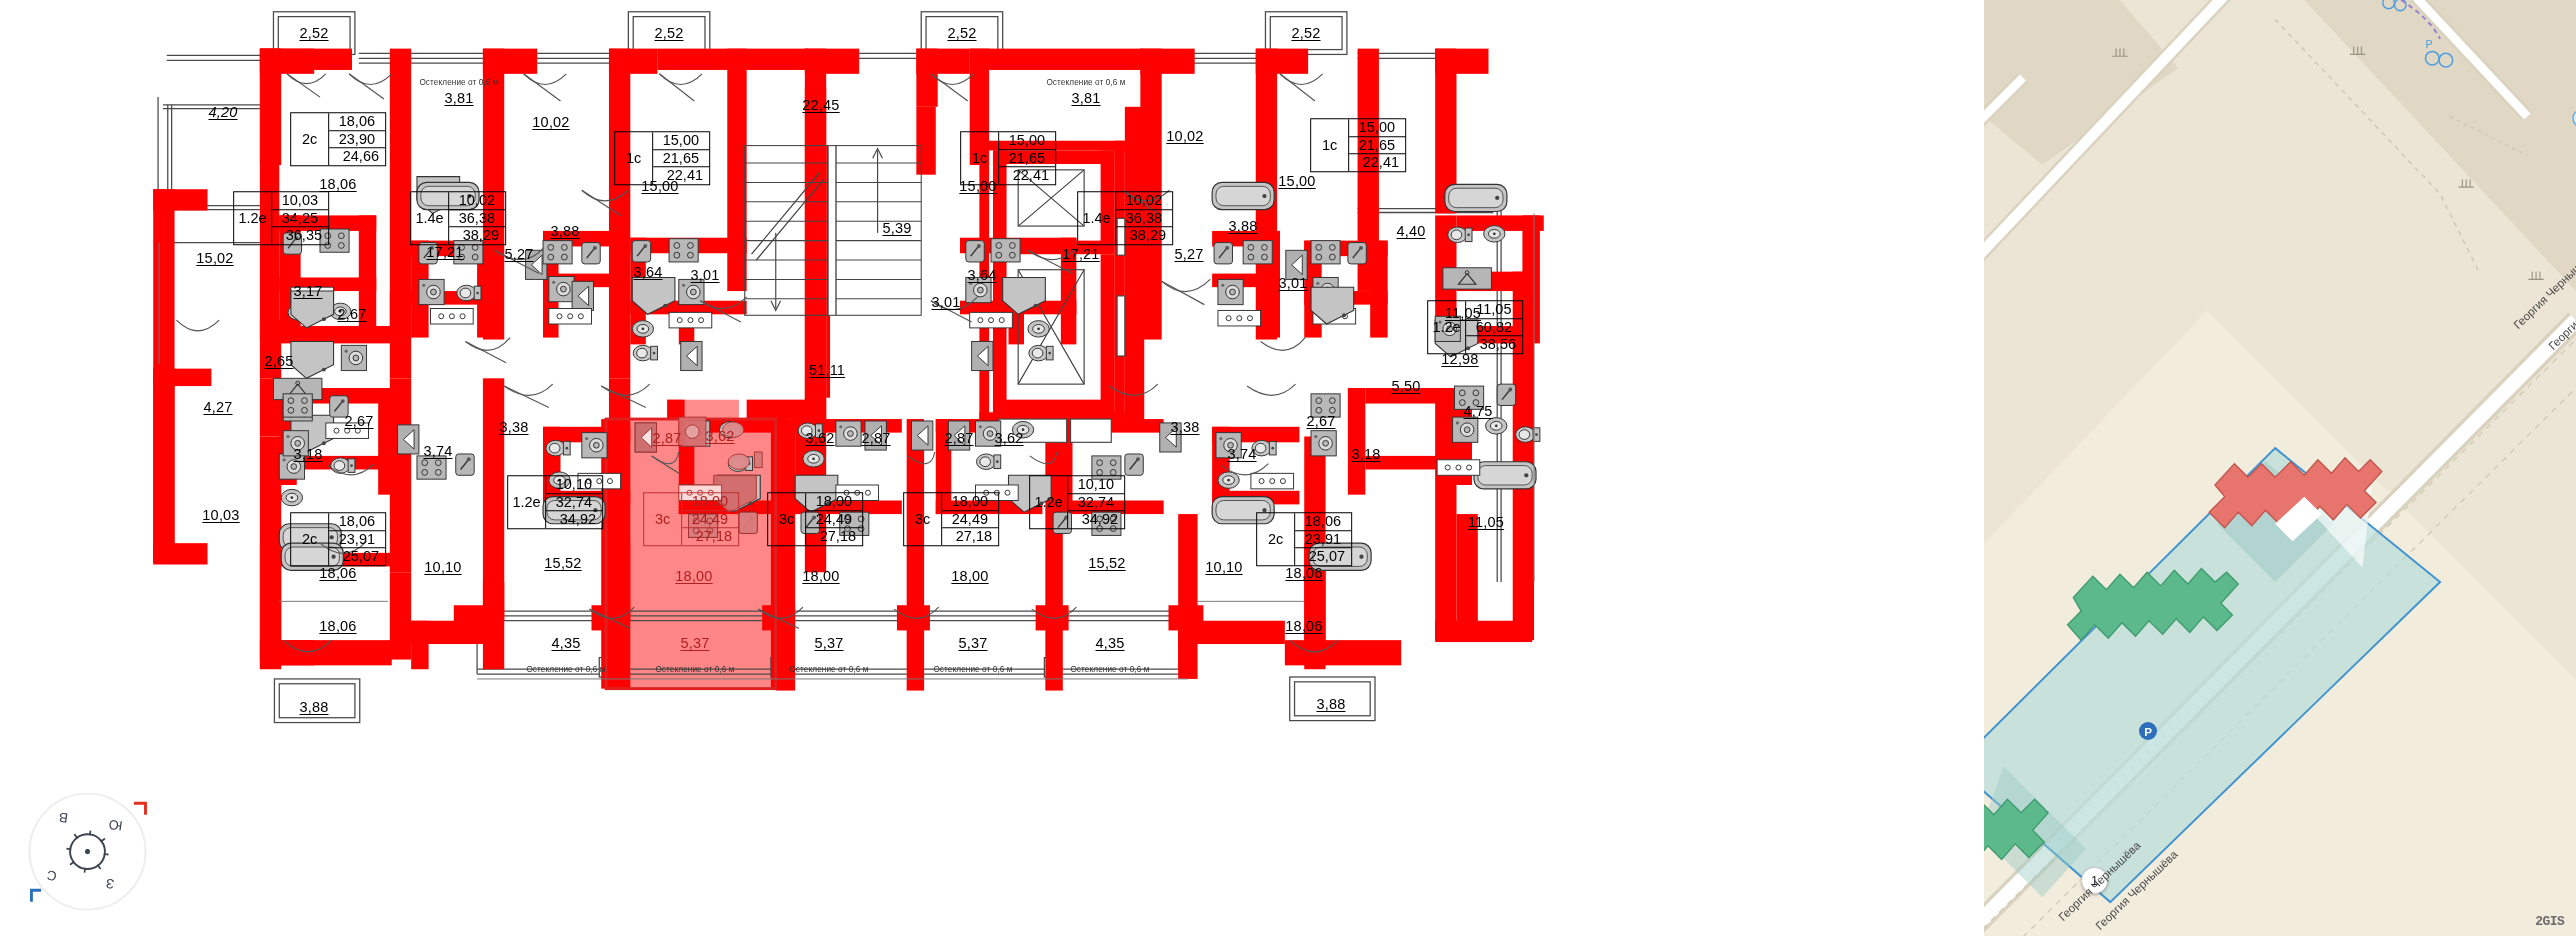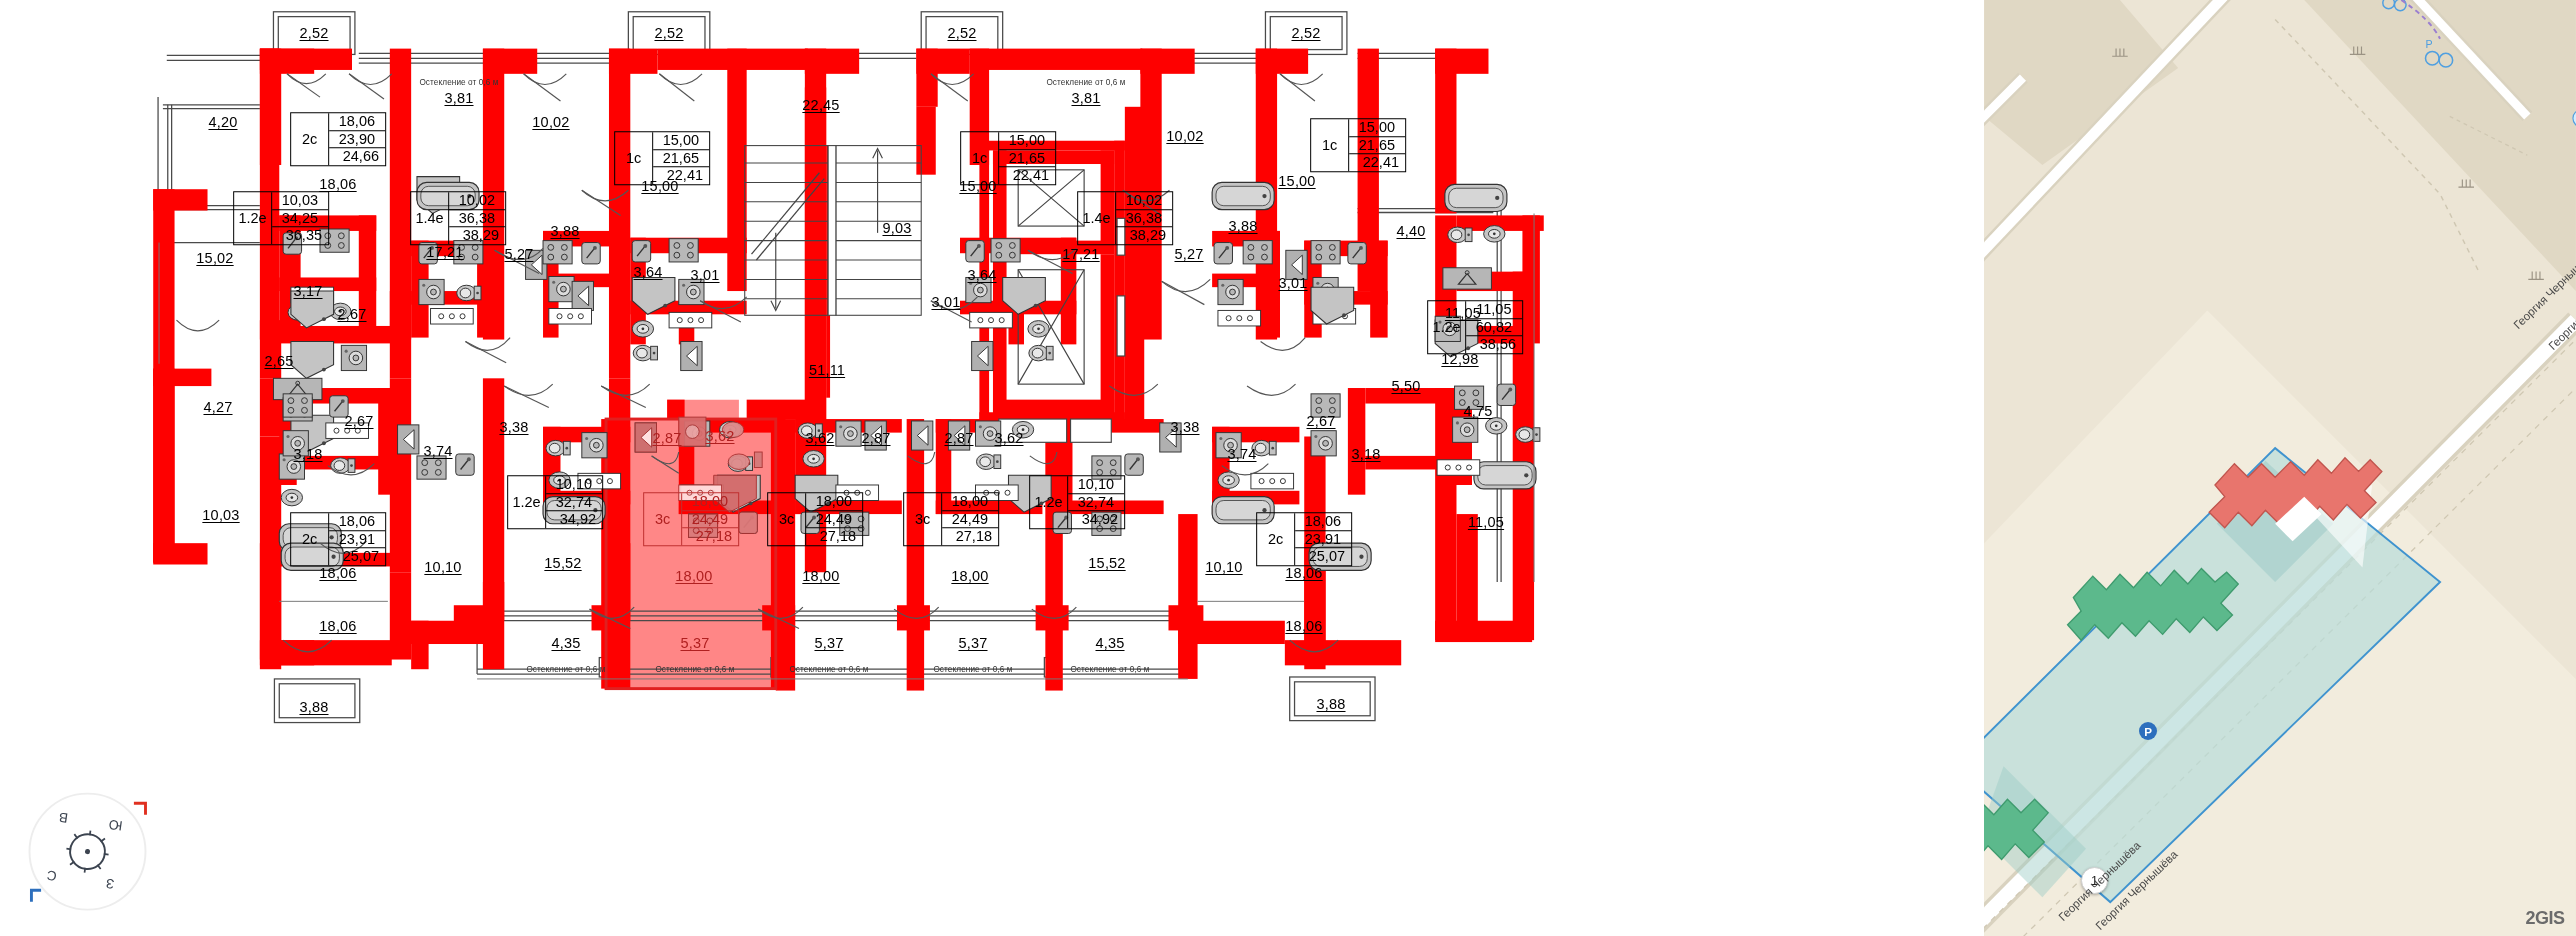--- a/index.html
+++ b/index.html
@@ -30,22 +30,22 @@
   .aptbox .nums span{padding:1px 5.8px;text-align:center;border-bottom:1px solid #000;}
   .aptbox.sel .nums span{border-bottom-color:#c03030;}
   .aptbox .nums span:last-child{border-bottom:none;margin-left:8px;}
 
   
   #compass{position:absolute;left:9.7px;top:782px;width:155px;height:145px;}
 
   
   .mapstreet{position:absolute;font-size:11.6px;color:#4a4a4a;font-family:"Liberation Sans",sans-serif;
              white-space:nowrap;transform-origin:left center;}
-  #gisLogo{position:absolute;right:11.6px;bottom:7.8px;font-size:18px;font-weight:bold;color:#6b6b6b;
-           letter-spacing:-0.5px;font-family:Liberation Sans, sans-serif;}
+  #gisLogo{position:absolute;right:11.6px;bottom:7.8px;font-size:13px;font-weight:bold;color:#6b6b6b;
+           letter-spacing:-0.5px;font-family:Liberation Mono, monospace;}
   .mpin{position:absolute;border-radius:50%;display:flex;align-items:center;justify-content:center;
         font-size:12.6px;color:#fff;}
   #pinOne{width:25px;height:25px;background:#fff;color:#222;border:1px solid #cfcfcf;
           box-shadow:0 1px 2.9px rgba(0,0,0,.3);font-size:12.6px;}
   #pinP{width:18.4px;height:18.4px;background:#2d6fbd;font-size:11.6px;font-weight:bold;}
 </style>
 </head>
 <body>
 
 <div id="root">
@@ -634,32 +634,32 @@
         <path d="M128 22 L140 22 L140 34" stroke="#e03020" stroke-width="3" fill="none"></path>
         <path d="M32 112 L22 112 L22 124" stroke="#2d6fbd" stroke-width="3" fill="none"></path>
       </svg>
     </div>
 
     <div id="labelLayer">
         <div class="lbl area" style="left: 314px; top: 33px;">2,52</div>
         <div class="lbl area" style="left: 669px; top: 33px;">2,52</div>
         <div class="lbl area" style="left: 962px; top: 33px;">2,52</div>
         <div class="lbl area" style="left: 1306px; top: 33px;">2,52</div>
-        <div class="lbl area" style="left: 223px; top: 122px;">4,20</div>
+        <div class="lbl area" style="left: 223px; top: 112px; font-style: italic;">4,20</div>
         <div class="lbl area" style="left: 459px; top: 98px;">3,81</div>
         <div class="lbl area" style="left: 551px; top: 122px;">10,02</div>
         <div class="lbl area" style="left: 821px; top: 105px;">22,45</div>
         <div class="lbl area" style="left: 1086px; top: 98px;">3,81</div>
         <div class="lbl area" style="left: 1185px; top: 136px;">10,02</div>
         <div class="lbl area" style="left: 1411px; top: 231px;">4,40</div>
         <div class="lbl area" style="left: 215px; top: 258px;">15,02</div>
         <div class="lbl area" style="left: 338px; top: 184px;">18,06</div>
         <div class="lbl area" style="left: 445px; top: 252px;">17,21</div>
         <div class="lbl area" style="left: 660px; top: 186px;">15,00</div>
-        <div class="lbl area" style="left: 897px; top: 228px;">9,03</div>
+        <div class="lbl area" style="left: 897px; top: 228px;">5,39</div>
         <div class="lbl area" style="left: 978px; top: 186px;">15,00</div>
         <div class="lbl area" style="left: 1081px; top: 254px;">17,21</div>
         <div class="lbl area" style="left: 1297px; top: 181px;">15,00</div>
         <div class="lbl area" style="left: 1460px; top: 359px;">12,98</div>
         <div class="lbl area" style="left: 308px; top: 291px;">3,17</div>
         <div class="lbl area" style="left: 352px; top: 314px;">2,67</div>
         <div class="lbl area" style="left: 565px; top: 231px;">3,88</div>
         <div class="lbl area" style="left: 519px; top: 254px;">5,27</div>
         <div class="lbl area" style="left: 648px; top: 272px;">3,64</div>
         <div class="lbl area" style="left: 705px; top: 275px;">3,01</div>

